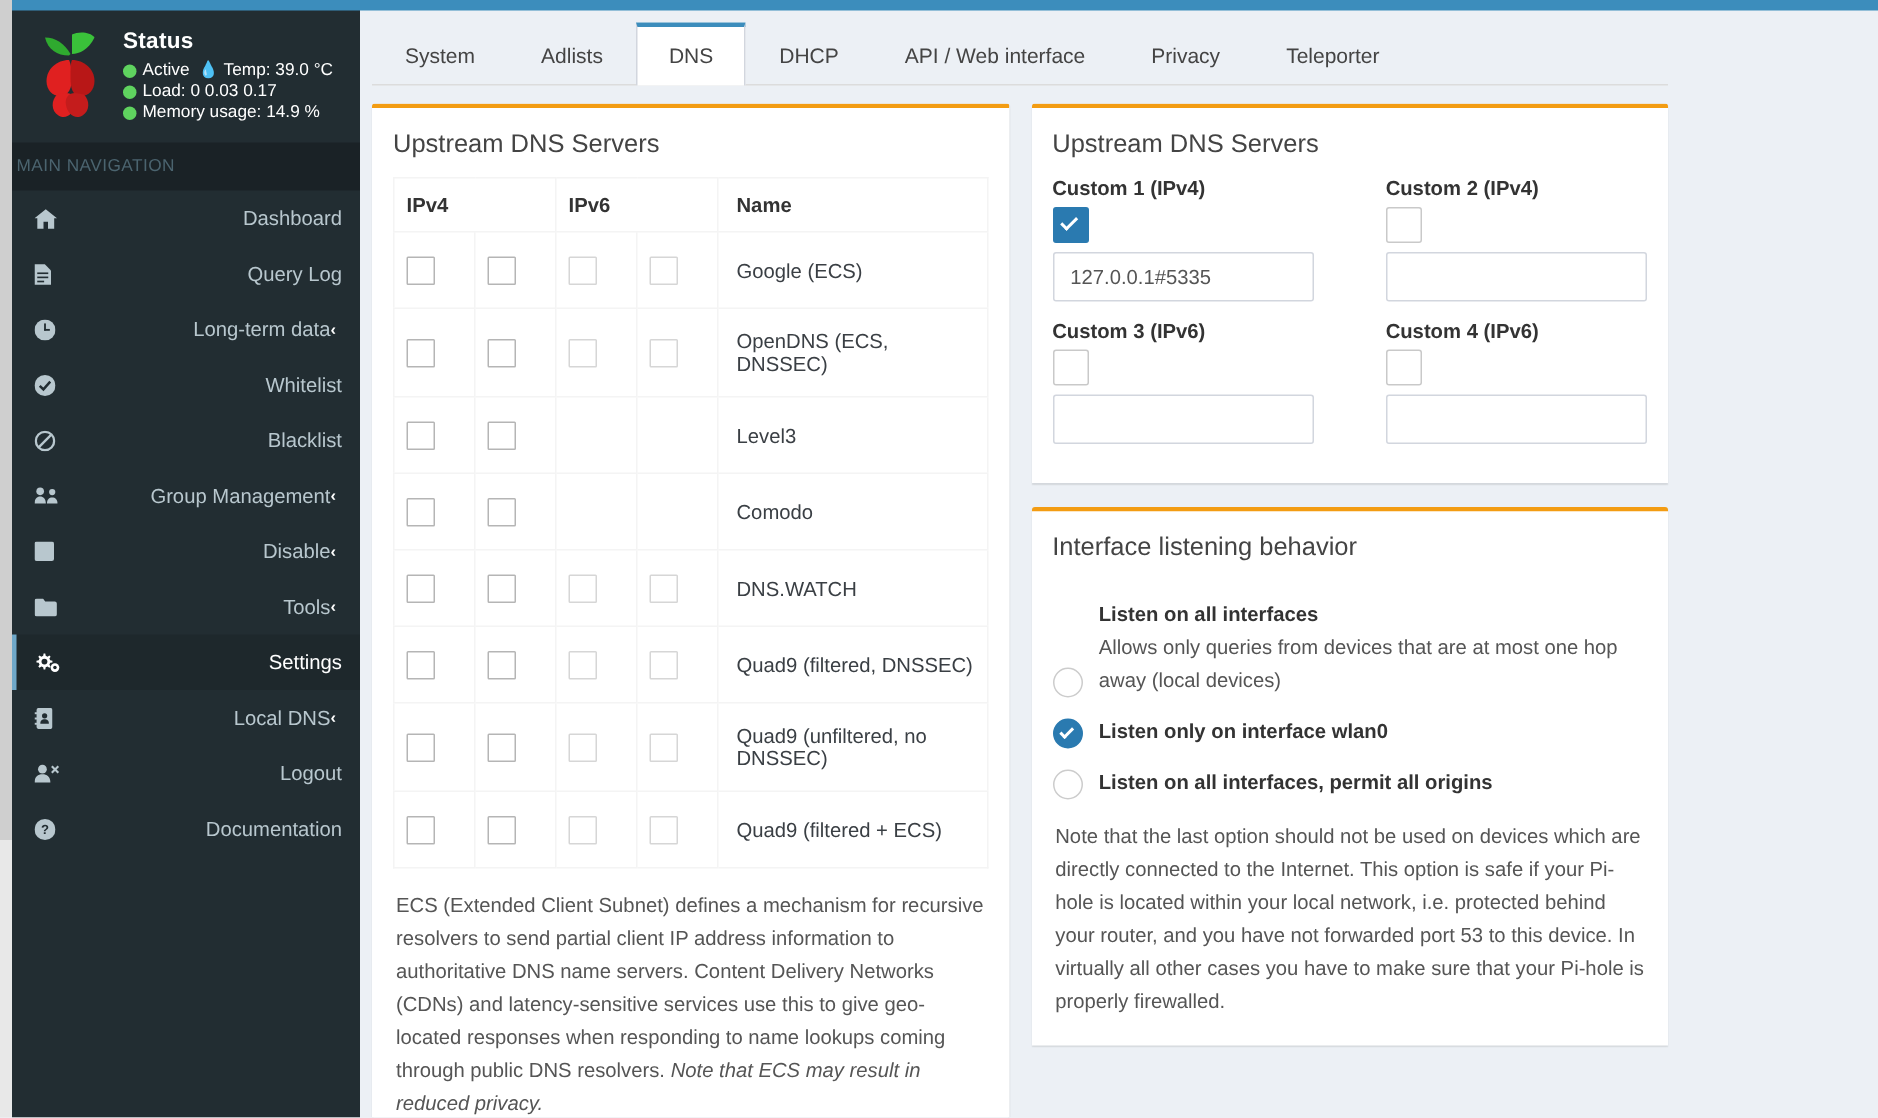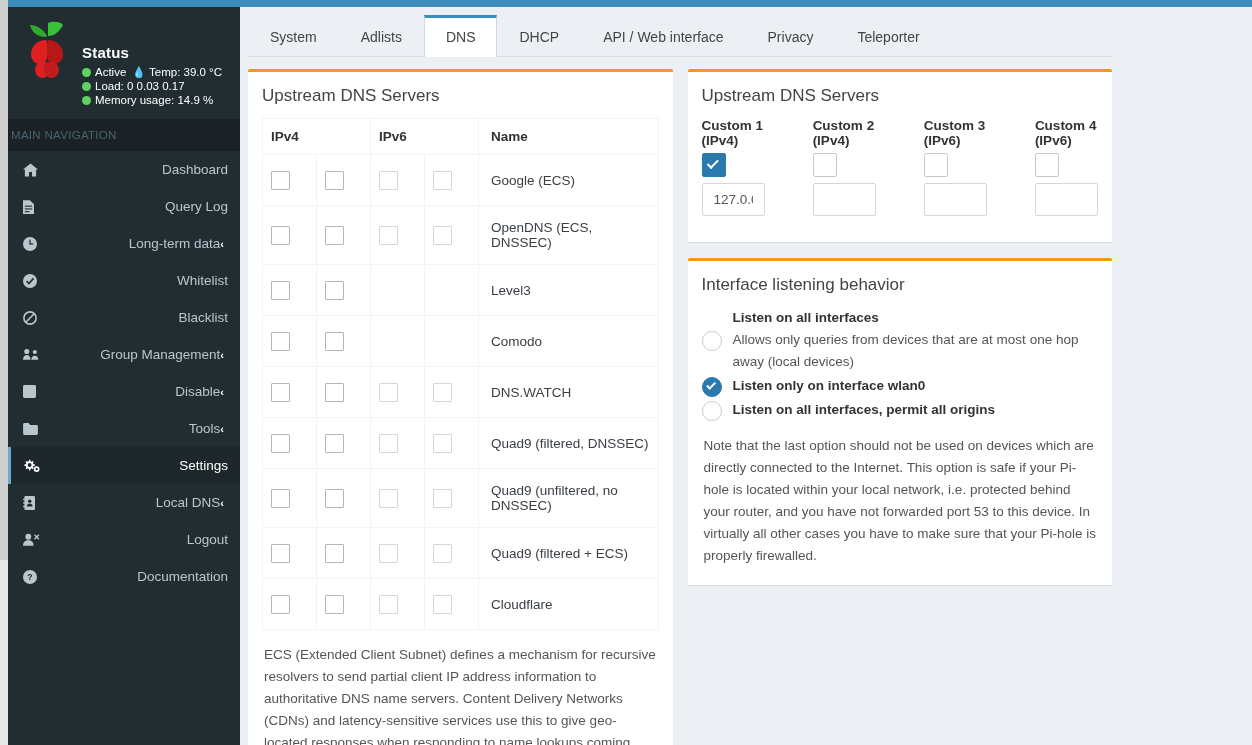--- a/index.html
+++ b/index.html
@@ -52,21 +52,21 @@
     align-items: flex-start;
     min-height: 85px;
   }
   .logo {
     width: 56px; height: 64px;
     position: relative;
     flex: 0 0 56px;
     margin-top: 4px;
   }
   .logo svg { width: 56px; height: 64px; display: block; }
-  .user-info { padding-left: 8px; padding-top: 4px; margin-top: 25px; }
+  .user-info { padding-left: 8px; padding-top: 4px; }
   .user-info .sname {
     color: #fff; font-size: 15px; font-weight: bold;
     margin-bottom: 4px; letter-spacing: .2px;
   }
   .stat-line {
     font-size: 11.5px; color: #fff;
     line-height: 14px; white-space: nowrap;
     display: flex; align-items: center;
   }
   .dot {
@@ -218,21 +218,21 @@
     font-size: 13.5px;
     line-height: 22px;
     color: #555;
     padding: 14px 2px 4px 2px;
   }
   .help-text em { font-style: italic; }
 
   
   .cust-grid {
     display: grid;
-    grid-template-columns: 1fr 1fr 1fr 1fr;
+    grid-template-columns: 1fr 1fr;
     gap: 0 48px;
   }
   .cust-label {
     font-size: 13.5px; font-weight: bold; color: #333;
     margin-bottom: 5px;
   }
   .cust-check { margin-bottom: 6px; }
   .cbox-lg {
     width: 24px; height: 24px;
     border: 1px solid #c9c9c9;
@@ -257,22 +257,23 @@
     font-size: 13.5px;
     color: #555;
     font-family: "Liberation Sans", sans-serif;
     background: #fff;
     margin-bottom: 12px;
   }
   .txtin::placeholder { color: #999; }
 
   
   .radio-row {
-    display: flex; align-items: center;
+    display: flex; align-items: flex-end;
     margin-bottom: 2px;
+    margin-top: 12px;
   }
   .radio {
     width: 20px; height: 20px; border-radius: 50%;
     border: 1.5px solid #ccc; background: #fff;
     flex: 0 0 20px;
     margin-right: 11px; margin-top: 1px;
     display: flex; align-items: center; justify-content: center;
   }
   .radio.checked { background: #2a7ab0; border-color: #2a7ab0; }
   .radio.checked .tick {
@@ -594,27 +595,20 @@
                 </tr>
 
                 <tr>
                   <td class="cbcell"><span class="cbox"></span></td>
                   <td class="cbcell"><span class="cbox"></span></td>
                   <td class="cbcell"><span class="cbox light"></span></td>
                   <td class="cbcell"><span class="cbox light"></span></td>
                   <td class="namecell">Quad9 (filtered + ECS)</td>
                 </tr>
 
-                <tr>
-                  <td class="cbcell"><span class="cbox"></span></td>
-                  <td class="cbcell"><span class="cbox"></span></td>
-                  <td class="cbcell"><span class="cbox light"></span></td>
-                  <td class="cbcell"><span class="cbox light"></span></td>
-                  <td class="namecell">Cloudflare</td>
-                </tr>
 
               </tbody>
             </table>
 
             <div class="help-text">
               <span>ECS (Extended Client Subnet) defines a mechanism for recursive resolvers to send partial client IP address information to authoritative DNS name servers. Content Delivery Networks (CDNs) and latency-sensitive services use this to give geo-located responses when responding to name lookups coming through public DNS resolvers. </span><em>Note that ECS may result in reduced privacy.</em>
             </div>
           </div>
         </div>
       </div>

